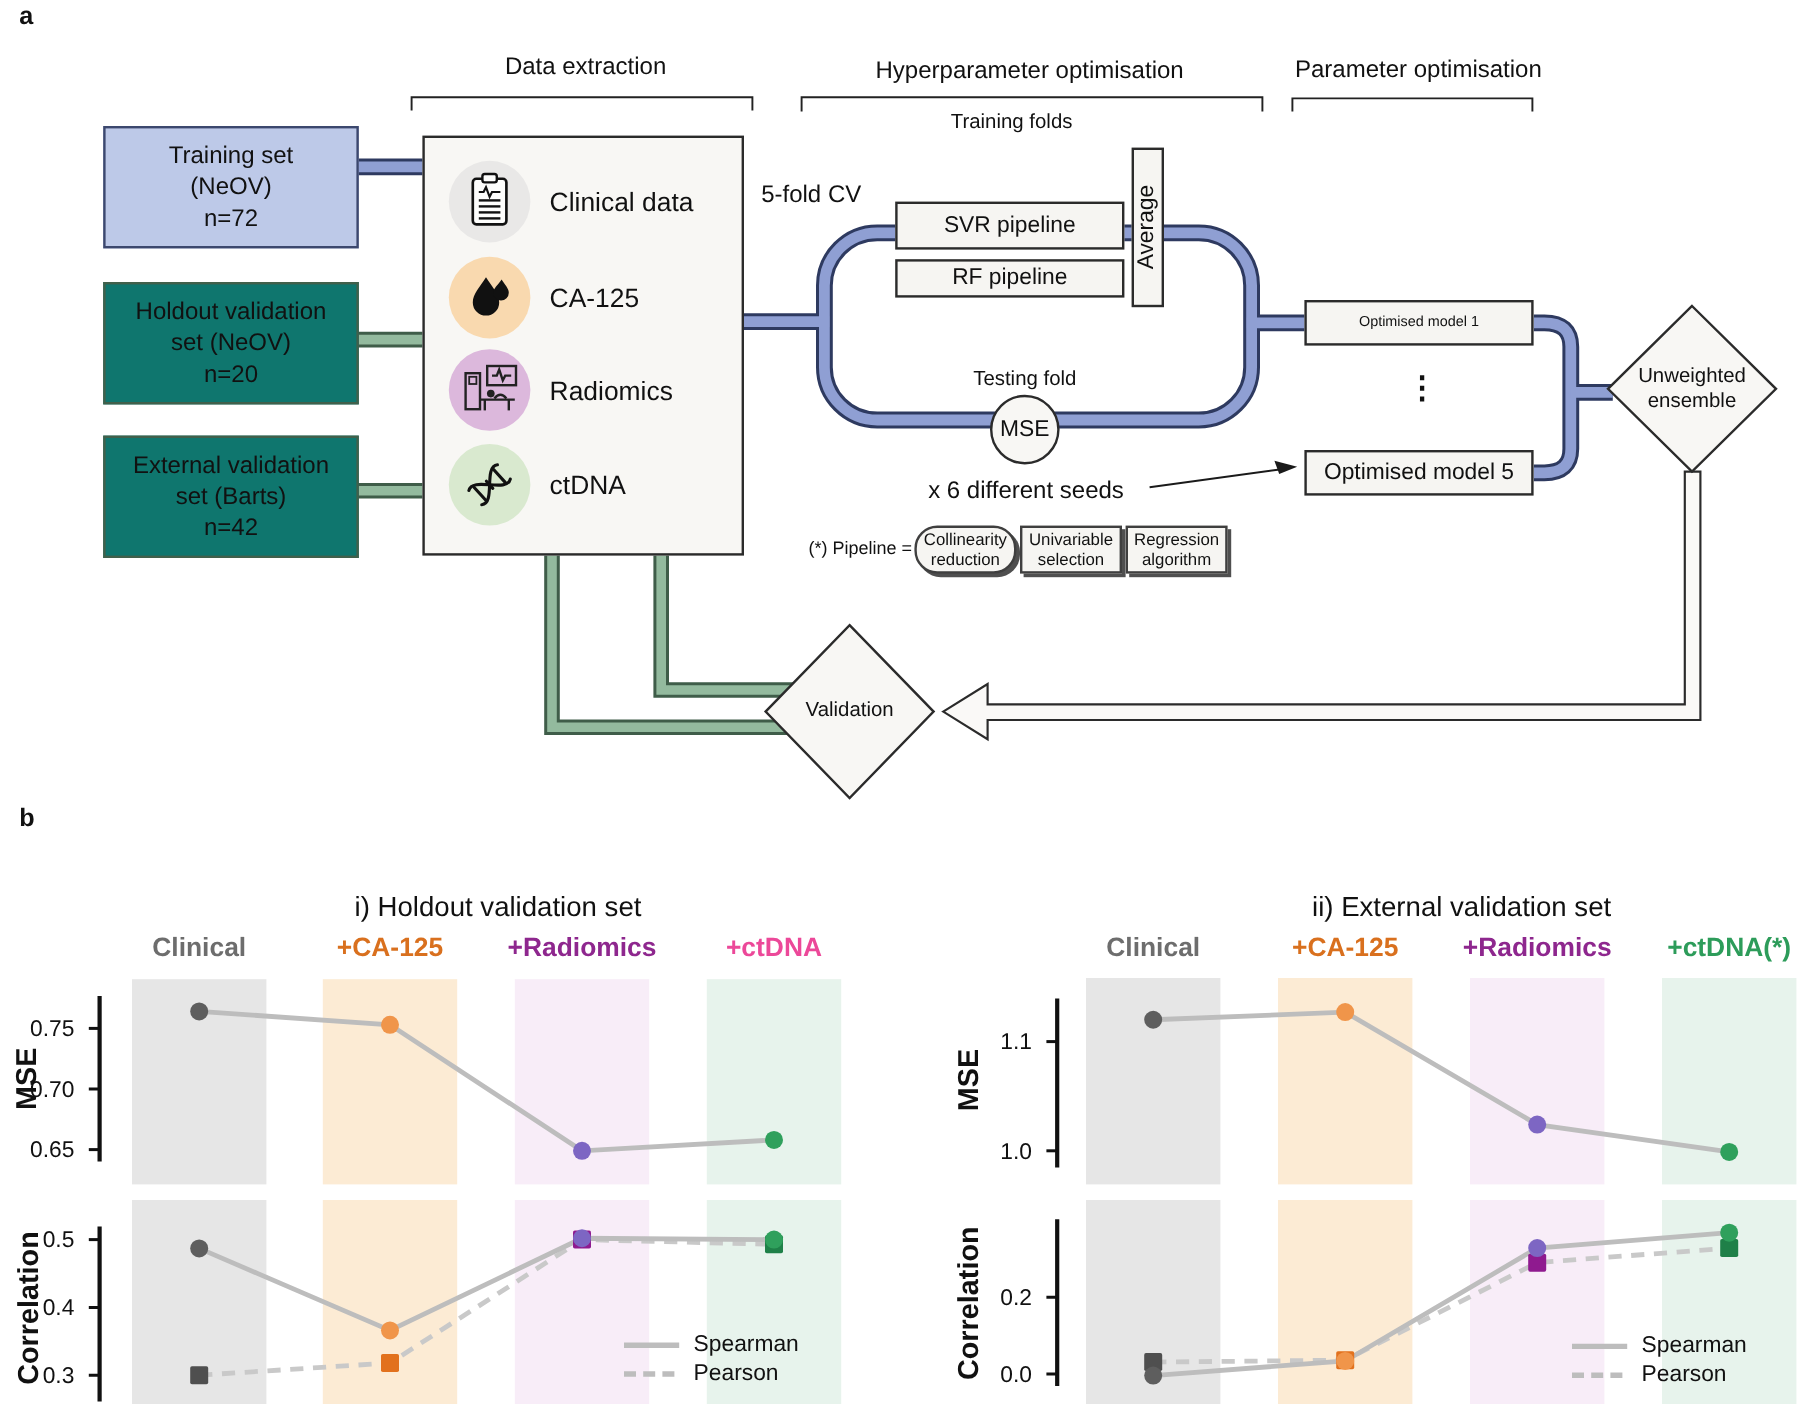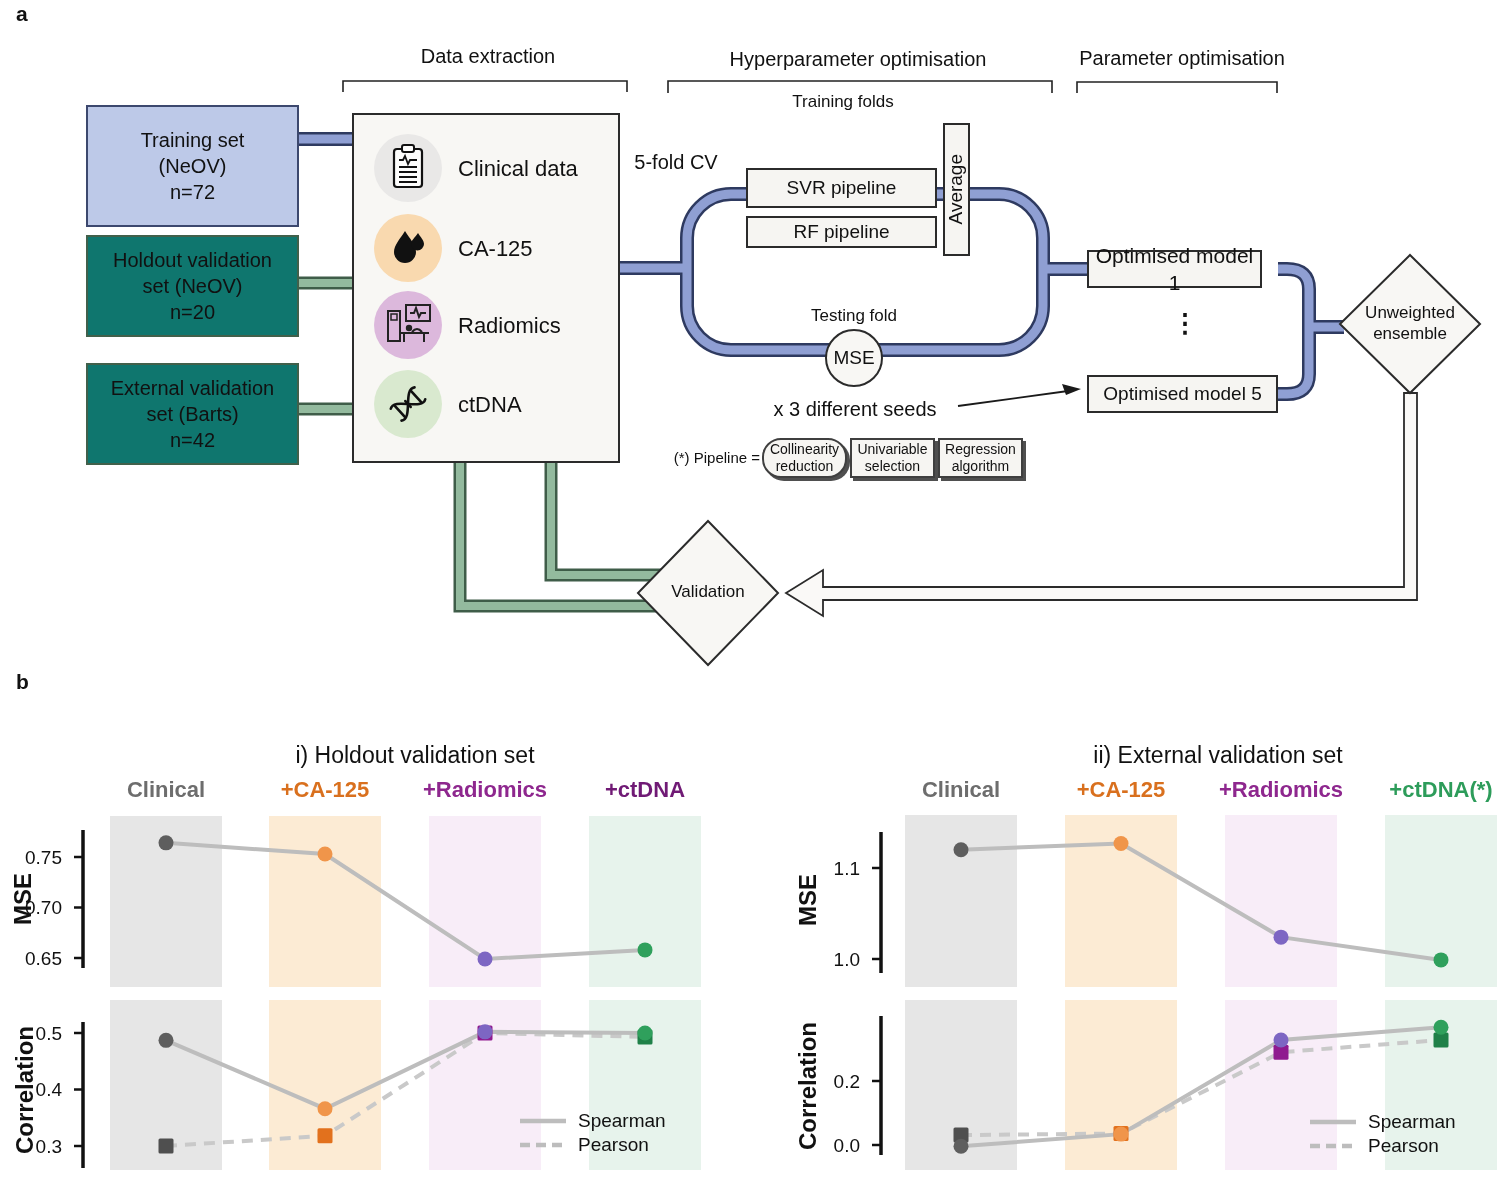--- a/index.html
+++ b/index.html
@@ -63,21 +63,21 @@
 
     <g fill="none" stroke="#93ba9e" stroke-width="8">
       <path d="M297,283 H356"></path>
       <path d="M297,409 H356"></path>
       <path d="M551,461 V575 H675"></path>
       <path d="M460,461 V606 H662"></path>
     </g>
   </svg>
 
   <div class="boxes-layer">
-    <div class="box blue-box" style="left:86px;top:105px;width:213px;height:122px;">
+    <div class="box blue-box" style="left:86px;top:105px;width:213px;height:102px;">
       <div class="lines">
           <span>Training set</span>
           <span>(NeOV)</span>
           <span>n=72</span>
         </div>
     </div>
     <div class="box green-box" style="left:86px;top:235px;width:213px;height:102px;">
       <div class="lines">
           <span>Holdout validation</span>
           <span>set (NeOV)</span>
@@ -94,21 +94,21 @@
     <div class="box" style="left:352px;top:113px;width:268px;height:350px;background:#f8f7f4;"></div>
     <div class="box" style="left:746px;top:168px;width:191px;height:40px;font-size:19px;">
       <span>SVR pipeline</span>
     </div>
     <div class="box" style="left:746px;top:216px;width:191px;height:32px;font-size:19px;">
       <span>RF pipeline</span>
     </div>
     <div class="box" style="left:943px;top:123px;width:27px;height:133px;">
       <span class="vtext">Average</span>
     </div>
-    <div class="box" style="left:1087px;top:250px;width:175px;height:38px;font-size:21px;">
+    <div class="box" style="left:1087px;top:250px;width:191px;height:38px;font-size:12px;">
       <span>Optimised model 1</span>
     </div>
     <div class="box" style="left:1087px;top:375px;width:191px;height:38px;font-size:19px;">
       <span>Optimised model 5</span>
     </div>
     <div class="box shadow-box" style="left:762px;top:438px;width:85px;height:40px;border-radius:19px;">
       <div class="lines">
           <span>Collinearity</span>
           <span>reduction</span>
         </div>
@@ -273,37 +273,37 @@
 
     <div class="abs item-label" style="left:458px;top:156px;width:150px;">Clinical data</div>
     <div class="abs item-label" style="left:458px;top:236px;width:150px;">CA-125</div>
     <div class="abs item-label" style="left:458px;top:313px;width:150px;">Radiomics</div>
     <div class="abs item-label" style="left:458px;top:392px;width:150px;">ctDNA</div>
 
     <div class="abs" style="left:616px;top:151px;width:120px;text-align:center;font-size:20px;">5-fold CV</div>
     <div class="abs small-lab" style="left:743px;top:92px;width:200px;">Training folds</div>
     <div class="abs small-lab" style="left:774px;top:306px;width:160px;">Testing fold</div>
     <div class="abs" style="left:814px;top:347px;width:80px;text-align:center;font-size:19px;">MSE</div>
-    <div class="abs" style="left:755px;top:398px;width:200px;text-align:center;font-size:20px;">x 3 different seeds</div>
+    <div class="abs" style="left:755px;top:398px;width:200px;text-align:center;font-size:20px;">x 6 different seeds</div>
     <div class="abs" style="left:1167px;top:308px;width:36px;text-align:center;font-size:26px;font-weight:bold;">⋮</div>
 
     <div class="abs" style="left:1340px;top:302px;width:140px;text-align:center;font-size:17px;line-height:1.25;">
       <span style="display:block;">Unweighted</span>
       <span style="display:block;">ensemble</span>
     </div>
     <div class="abs" style="left:648px;top:582px;width:120px;text-align:center;font-size:17px;">Validation</div>
     <div class="abs" style="left:672px;top:449px;width:88px;text-align:right;font-size:15px;">(*) Pipeline =</div>
 
     <div class="abs chart-title" style="left:215px;top:742px;width:400px;">i) Holdout validation set</div>
     <div class="abs chart-title" style="left:1018px;top:742px;width:400px;">ii) External validation set</div>
 
     <div class="col-header" style="left: 81px; color: rgb(109, 109, 109);">Clinical</div>
     <div class="col-header" style="left: 240px; color: rgb(217, 112, 30);">+CA-125</div>
     <div class="col-header" style="left: 400px; color: rgb(142, 39, 142);">+Radiomics</div>
-    <div class="col-header" style="left: 560px; color: #701a75;">+ctDNA</div>
+    <div class="col-header" style="left: 560px; color: #ec4899;">+ctDNA</div>
     <div class="col-header" style="left: 876px; color: rgb(109, 109, 109);">Clinical</div>
     <div class="col-header" style="left: 1036px; color: rgb(217, 112, 30);">+CA-125</div>
     <div class="col-header" style="left: 1196px; color: rgb(142, 39, 142);">+Radiomics</div>
     <div class="col-header" style="left: 1356px; color: rgb(45, 156, 90);">+ctDNA(*)</div>
 
     <div class="ylabel" style="left:-26px;top:884px;width:100px;height:30px;">MSE</div>
     <div class="ylabel" style="left:-54px;top:1075px;width:160px;height:30px;">Correlation</div>
     <div class="ylabel" style="left:759px;top:885px;width:100px;height:30px;">MSE</div>
     <div class="ylabel" style="left:729px;top:1071px;width:160px;height:30px;">Correlation</div>
 

